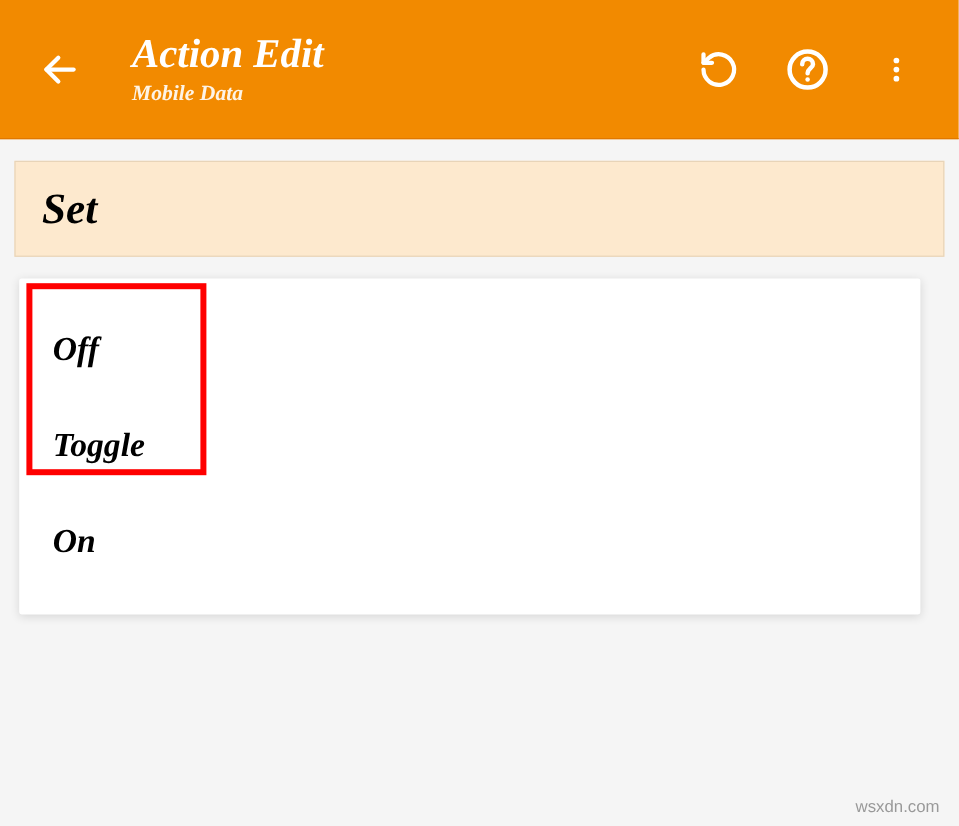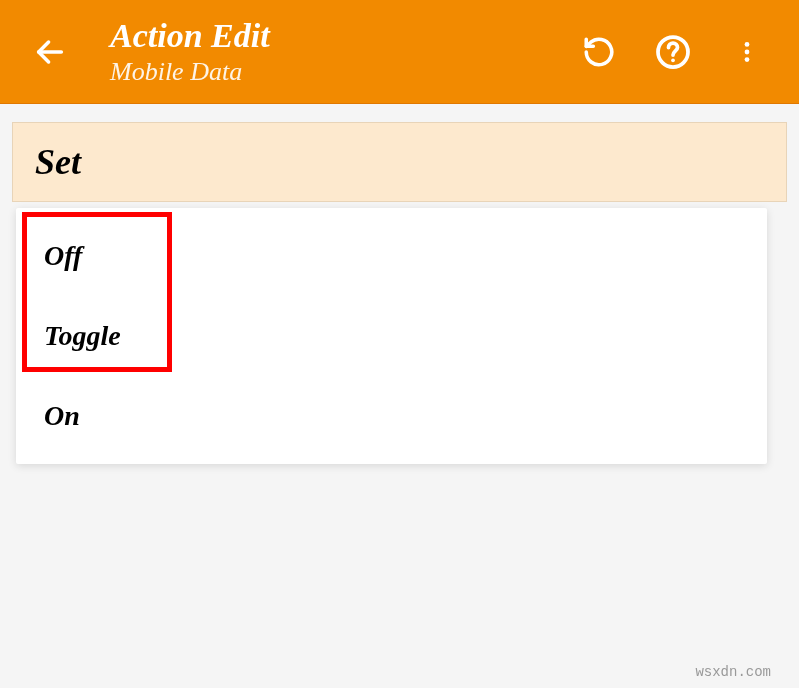--- a/index.html
+++ b/index.html
@@ -10,21 +10,21 @@
     body {
       width: 799px;
       height: 688px;
       background: #f5f5f5;
       font-family: "Comic Sans MS", "Chalkboard SE", cursive;
       position: relative;
       overflow: hidden;
     }
     .header {
       background: #f28a00;
-      height: 104px;
+      height: 116px;
       width: 100%;
       display: flex;
       align-items: center;
       padding: 0 20px;
       border-bottom: 1px solid #e07800;
     }
     .back-btn {
       color: white;
       display: flex;
       align-items: center;
@@ -38,23 +38,24 @@
       flex: 1;
     }
     .title {
       color: white;
       font-size: 34px;
       font-weight: bold;
       font-style: italic;
     }
     .subtitle {
       color: rgba(255,255,255,0.9);
-      font-size: 26px;
+      font-size: 18px;
       font-style: italic;
       margin-top: 2px;
+      font-weight: bold;
     }
     .header-actions {
       display: flex;
       align-items: center;
       gap: 30px;
       padding-right: 10px;
     }
     .icon-btn {
       color: white;
       display: flex;
@@ -70,24 +71,24 @@
     .set-header {
       background: #fde9ce;
       border: 1px solid #e8d4b8;
       padding: 18px 22px;
       font-size: 36px;
       font-weight: bold;
       font-style: italic;
     }
     .option-card {
       background: white;
-      margin-top: 6px;
+      margin-top: 18px;
       box-shadow: 0 2px 8px rgba(0,0,0,0.12);
       border-radius: 2px;
-      padding: 8px 0;
+      padding: 20px 0;
       width: calc(100% - 24px);
       margin-left: 4px;
       position: relative;
     }
     .option-item {
       padding: 24px 28px;
       font-size: 28px;
       font-weight: bold;
       font-style: italic;
       cursor: pointer;
@@ -97,22 +98,22 @@
       border: 5px solid #ff0000;
       top: 4px;
       left: 6px;
       width: 150px;
       height: 160px;
       pointer-events: none;
     }
     .attribution {
       position: absolute;
       bottom: 8px;
-      right: 28px;
-      font-family: Liberation Mono, monospace;
+      right: 16px;
+      font-family: Liberation Sans, sans-serif;
       font-size: 14px;
       color: #999;
       font-style: normal;
     }
   </style>
 </head>
 <body>
 
 <div class="header">
   <div class="back-btn">

